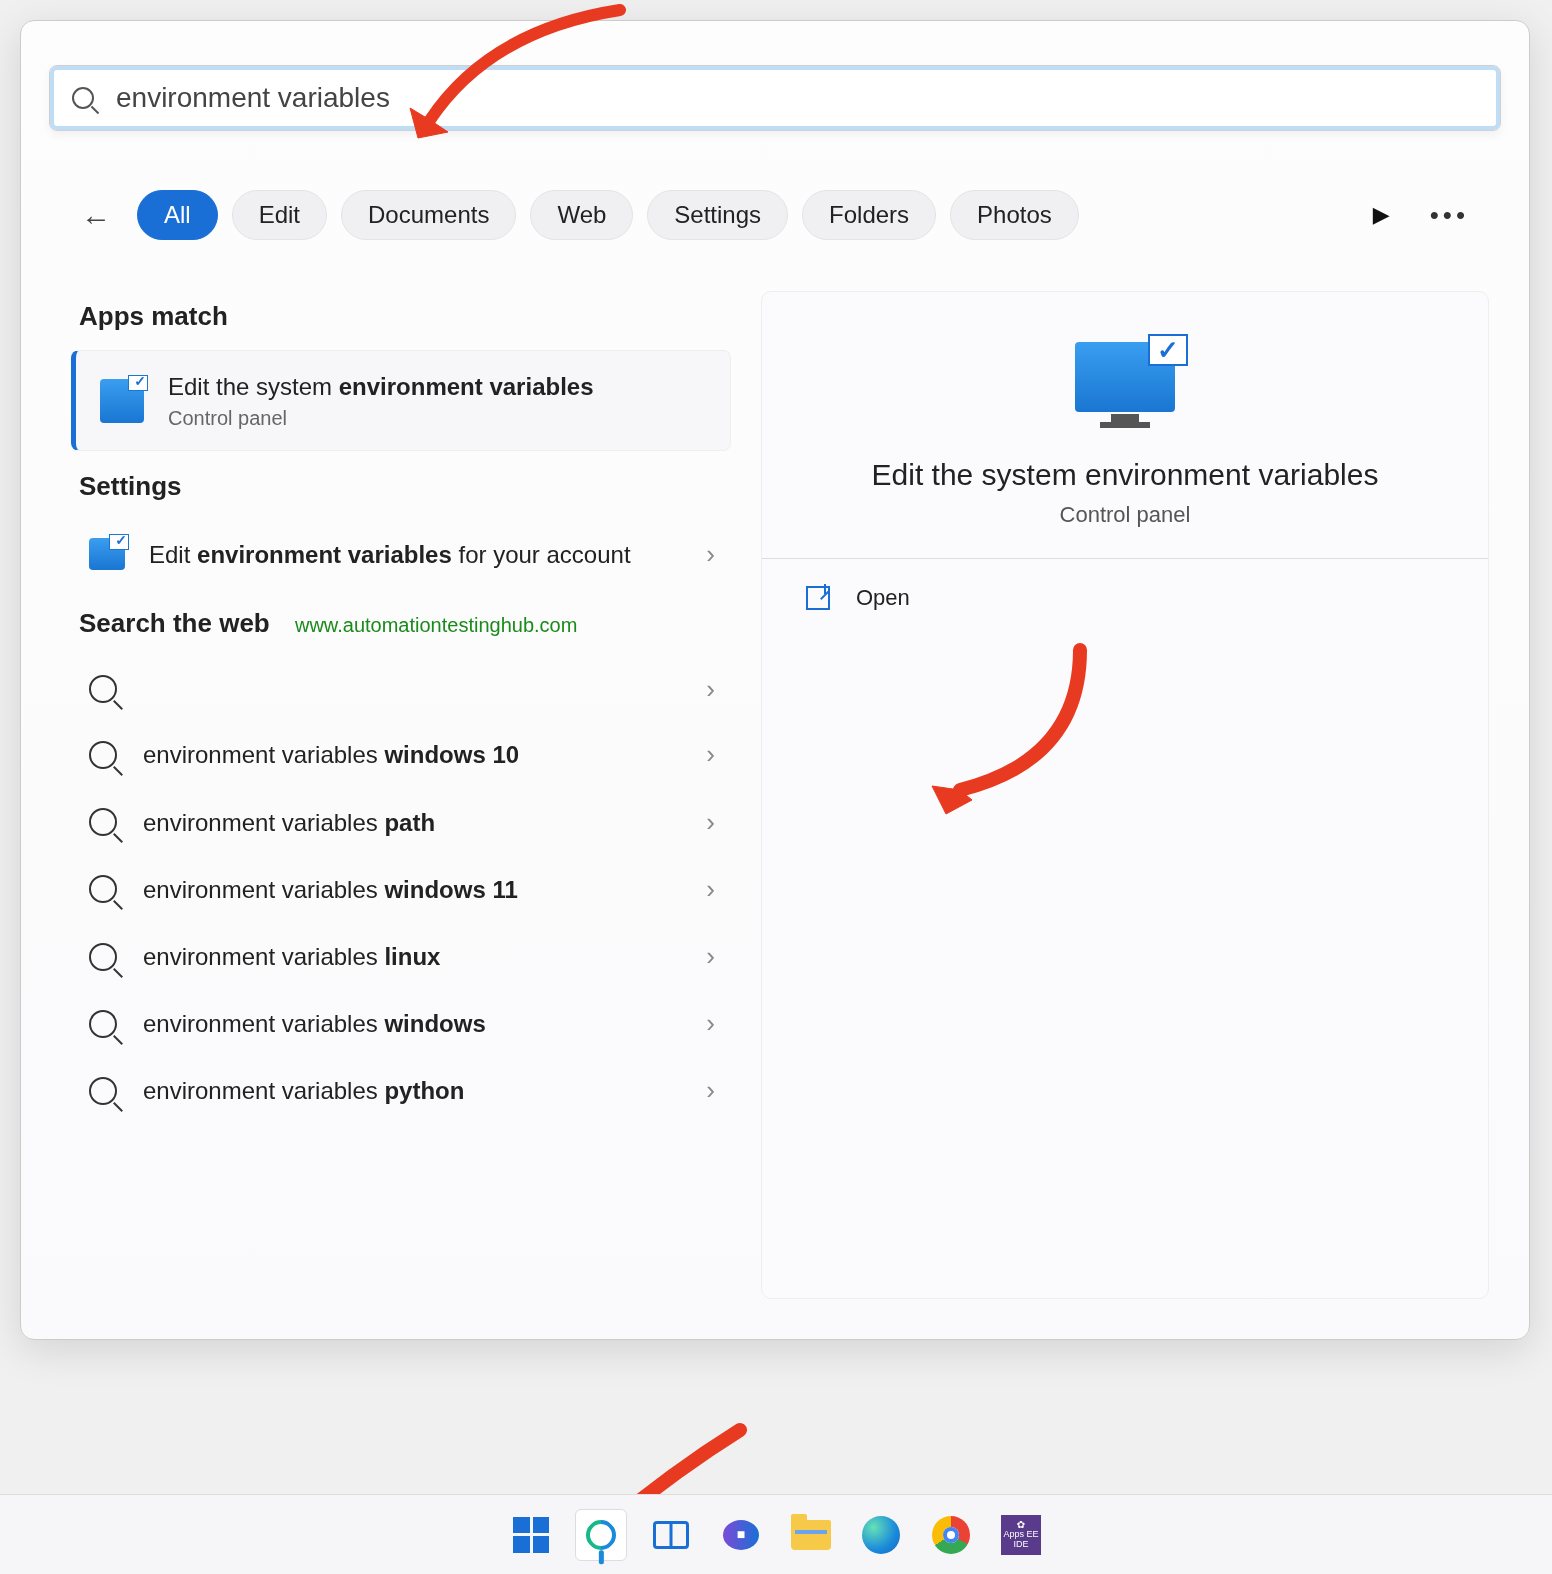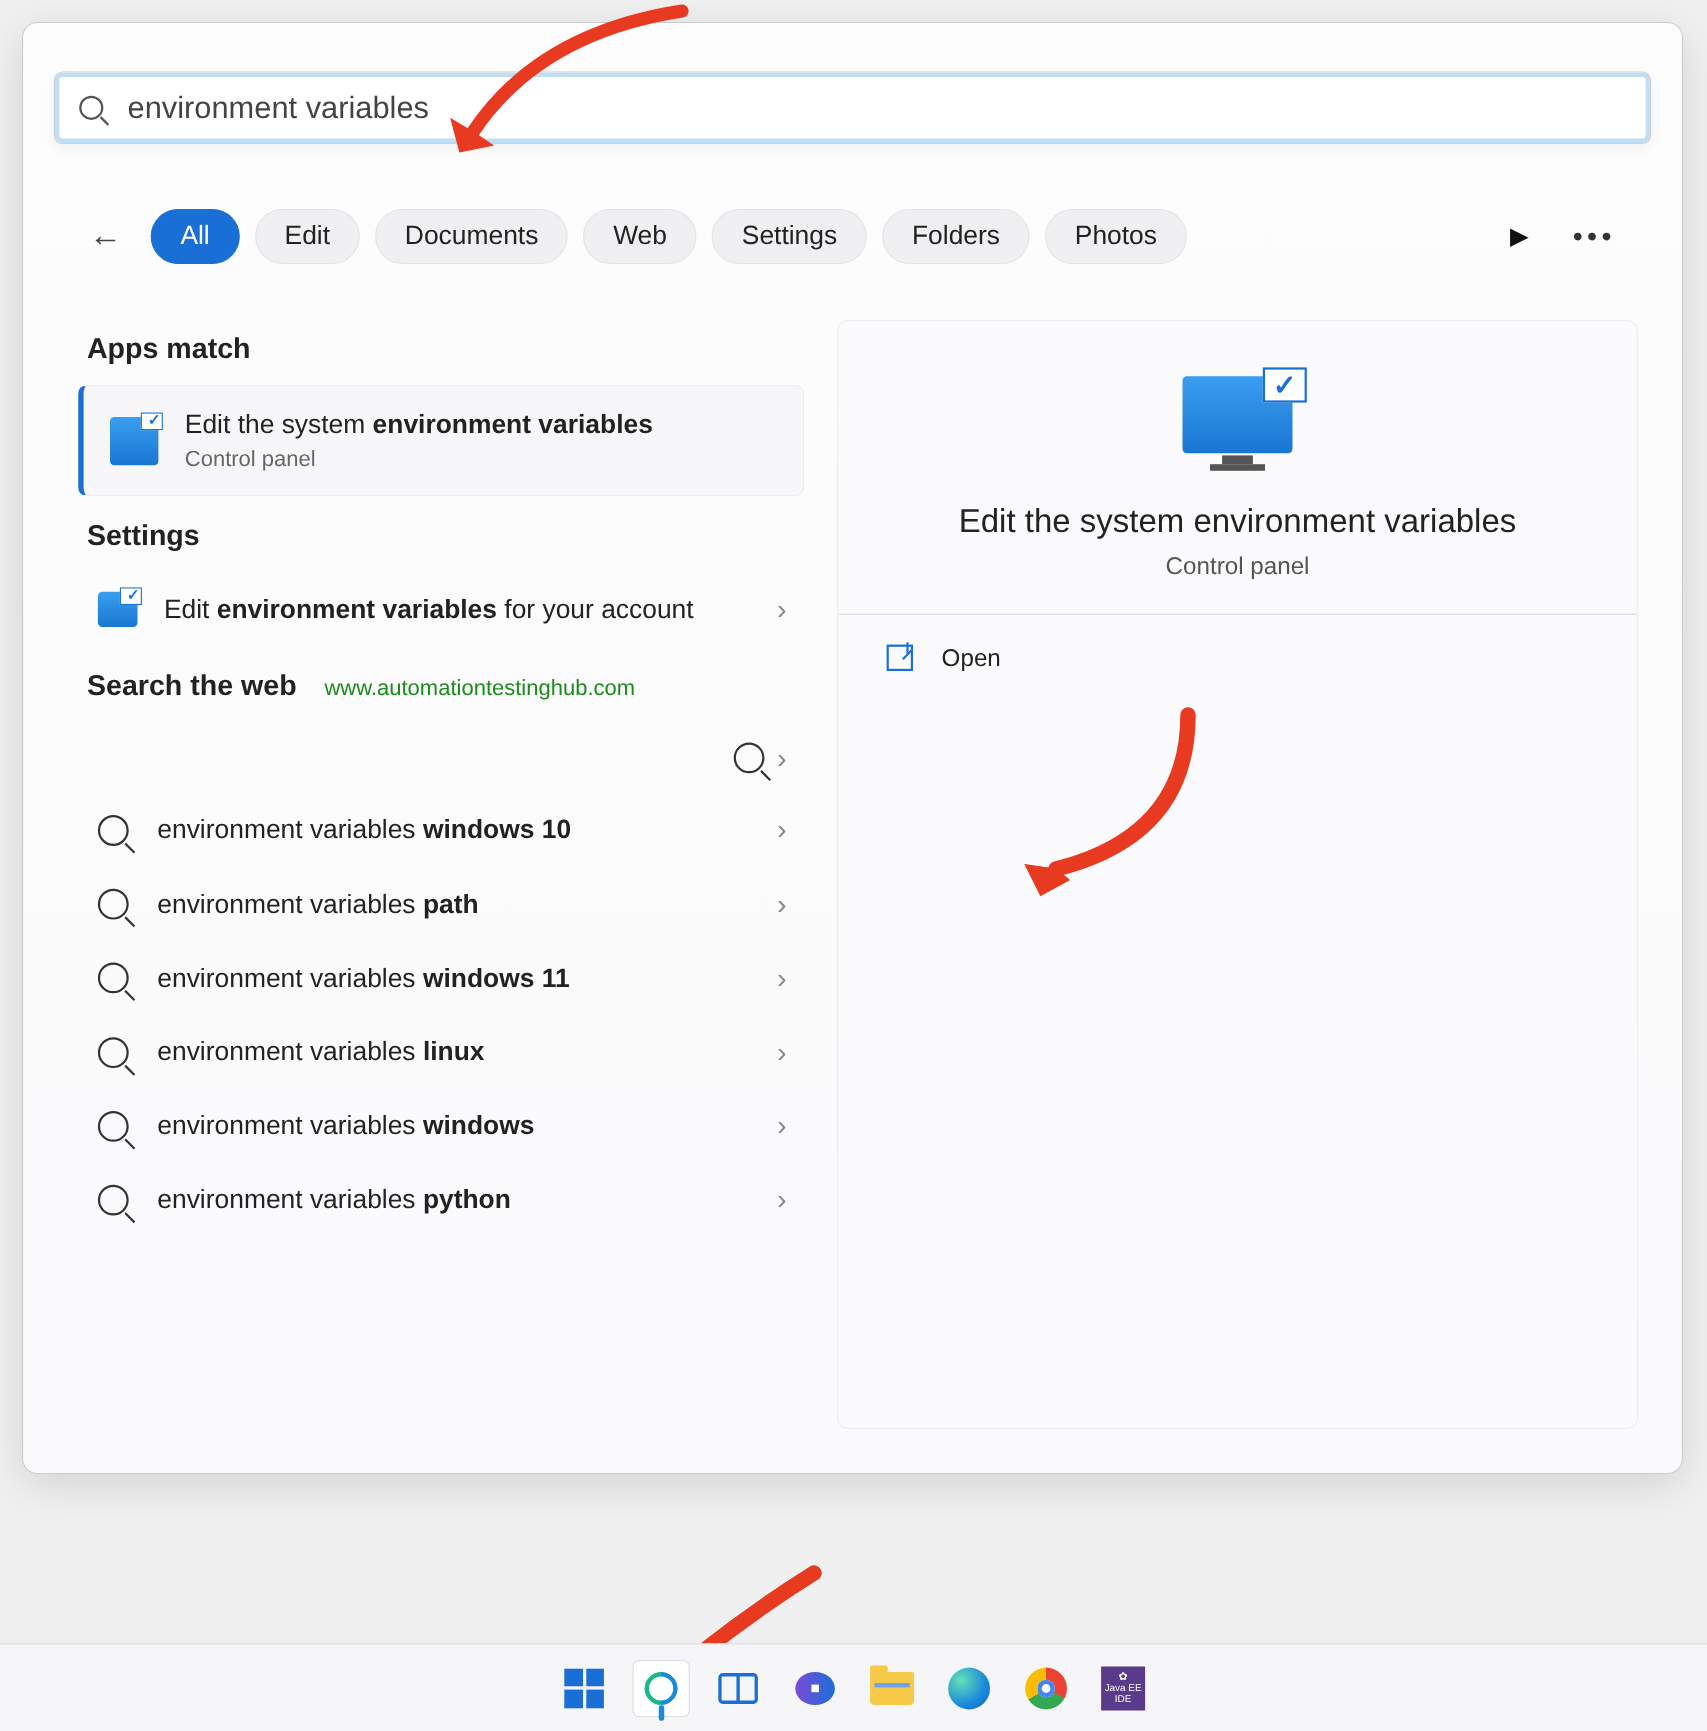--- a/index.html
+++ b/index.html
@@ -121,21 +121,20 @@
   }
   .result-text { font-size: 24px; color:#222; line-height:1.35; }
   .result-text b { font-weight:600; }
   .result-sub { font-size: 20px; color:#666; margin-top:4px; }
 
   .list-row {
     display:flex; align-items:center;
     padding: 18px 10px;
     position:relative;
     cursor:pointer;
-    justify-content:flex-end;
   }
   .row-icon {
     width: 28px; height: 28px; margin: 0 26px 0 8px;
     border: 2px solid #333; border-radius:50%; position:relative; flex-shrink:0;
   }
   .row-icon::after {
     content:""; position:absolute; width:12px; height:2px; background:#333;
     right:-9px; bottom:-5px; transform:rotate(45deg);
   }
   .row-text { font-size:24px; color:#222; flex:1; line-height:1.3; }
@@ -417,15 +416,15 @@
   <div class="tb-item">
     <div class="folder-icon"></div>
   </div>
   <div class="tb-item">
     <div class="edge-icon"></div>
   </div>
   <div class="tb-item">
     <div class="chrome-icon"></div>
   </div>
   <div class="tb-item">
-    <div class="javaee-icon">✿<br><span style="font-size:9px;">Java EE IDE</span></div>
+    <div class="javaee-icon">✿<br><span style="font-size:9px;">Apps EE IDE</span></div>
   </div>
 </div>
 
 </body></html>

